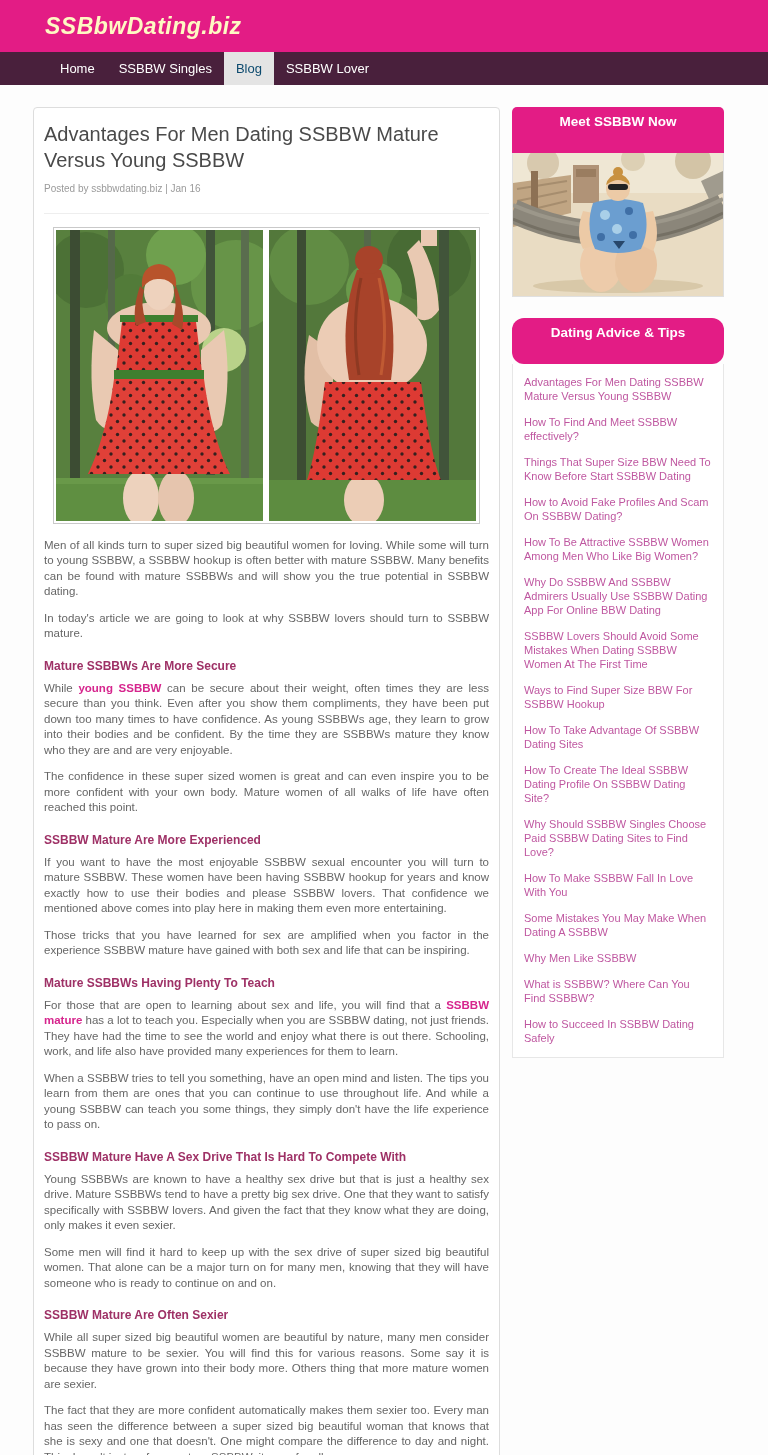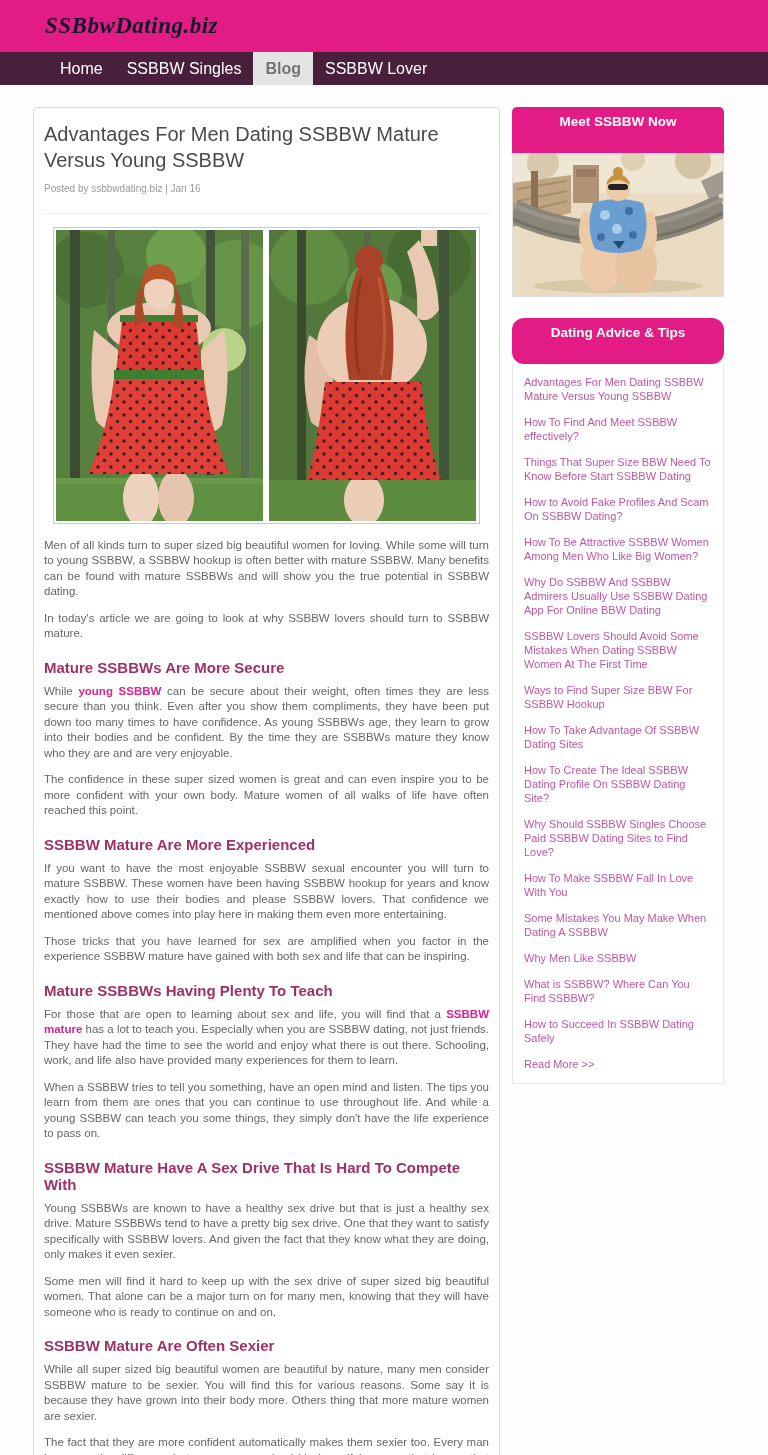--- a/index.html
+++ b/index.html
@@ -14,31 +14,31 @@
   html,body{margin:0;padding:0;}
   body{
     width:768px;
     background:#fdfdfd;
     font-family:"Liberation Sans", sans-serif;
     -webkit-font-smoothing:antialiased;
   }
   
   .site-header{height:52px;background:var(--magenta);}
   .logo{
-    font-family:Liberation Serif, serif;
+    font-family:Liberation Sans, sans-serif;
     font-style:italic;font-weight:bold;
-    font-size:23px;color:#0f172a;
+    font-size:23px;color:#fef9c3;
     padding:13px 0 0 45px;letter-spacing:.5px;
   }
   
   .main-nav{height:33px;background:var(--nav-dark);display:flex;padding-left:48px;}
   .nav-item{
-    padding:0 12px;line-height:33px;font-size:16px;color:#fff;cursor:pointer;white-space:nowrap;
-  }
-  .nav-item.active{background:#e4e4e4;color:#737373;font-weight:bold;}
+    padding:0 12px;line-height:33px;font-size:13px;color:#fff;cursor:pointer;white-space:nowrap;
+  }
+  .nav-item.active{background:#e4e4e4;color:#0c4a6e;font-weight:normal;}
   
   .page{display:flex;align-items:flex-start;gap:12px;margin:22px 42px 18px 33px;}
   
   .article-card{
     width:467px;flex:0 0 467px;background:#fff;
     border:1px solid #ddd;border-radius:4px;
     padding:13px 10px 14px;
   }
   .article-title{
     font-size:20px;font-weight:400;color:#4a4a4a;line-height:1.32;margin:0 0 9px;
@@ -48,21 +48,21 @@
   .photo-frame{
     width:427px;margin:0 auto 14px;border:1px solid #c9c9c9;background:#fff;
     padding:2px;display:flex;gap:6px;
   }
   .photo-frame svg{display:block;}
   .article-content p{
     font-size:11.5px;color:var(--body-text);line-height:15.5px;
     text-align:justify;margin:0 0 11px;
   }
   .article-content h2{
-    font-size:15px;font-weight:bold;color:var(--heading);
+    font-size:12px;font-weight:bold;color:var(--heading);
     margin:17px 0 8px;
   }
   .inline-link{color:var(--inlinelink);font-weight:bold;cursor:pointer;}
   
   .sidebar{width:212px;flex:0 0 212px;}
   .side-banner-header{
     background:var(--magenta);color:#fff;text-align:center;
     font-size:13.5px;font-weight:bold;height:46px;line-height:30px;
   }
   .meet-header{border-radius:5px 5px 0 0;}
@@ -235,16 +235,15 @@
         <div class="side-link">SSBBW Lovers Should Avoid Some Mistakes When Dating SSBBW Women At The First Time</div>
         <div class="side-link">Ways to Find Super Size BBW For SSBBW Hookup</div>
         <div class="side-link">How To Take Advantage Of SSBBW Dating Sites</div>
         <div class="side-link">How To Create The Ideal SSBBW Dating Profile On SSBBW Dating Site?</div>
         <div class="side-link">Why Should SSBBW Singles Choose Paid SSBBW Dating Sites to Find Love?</div>
         <div class="side-link">How To Make SSBBW Fall In Love With You</div>
         <div class="side-link">Some Mistakes You May Make When Dating A SSBBW</div>
         <div class="side-link">Why Men Like SSBBW</div>
         <div class="side-link">What is SSBBW? Where Can You Find SSBBW?</div>
         <div class="side-link">How to Succeed In SSBBW Dating Safely</div>
-        <div class="side-link">Read More &gt;&gt;</div>
       </div>
   </aside>
 </div>
 
 </body></html>

